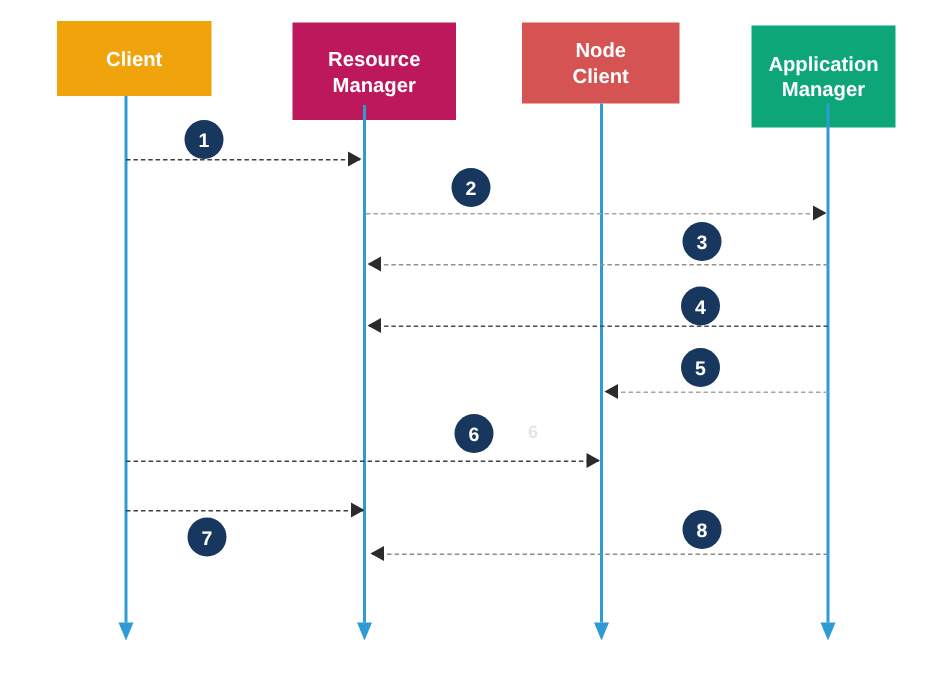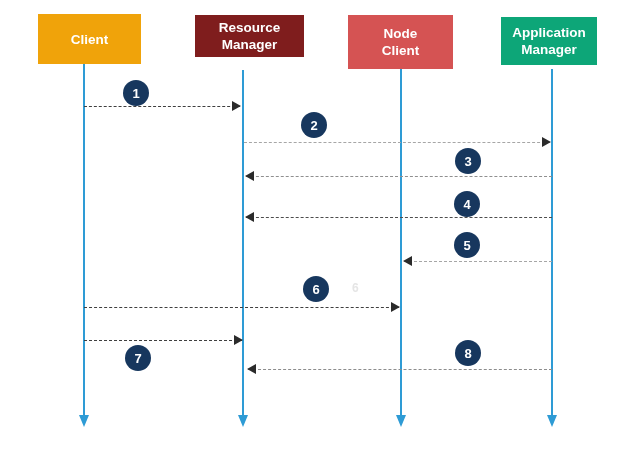--- a/index.html
+++ b/index.html
@@ -58,29 +58,29 @@
   }
 </style>
 </head>
 <body>
 
 <div class="stage">
 
   <div class="actor" style="left: 22px; top: 14px; width: 103px; height: 50px; background: rgb(240, 163, 10);">
     <span class="actor-label">Client</span>
   </div>
-  <div class="actor" style="left: 179px; top: 15px; width: 109px; height: 42px; background: #7f1d1d;">
+  <div class="actor" style="left: 179px; top: 15px; width: 109px; height: 65px; background: #be185d;">
     <span class="actor-label">Resource
 Manager</span>
   </div>
   <div class="actor" style="left: 332px; top: 15px; width: 105px; height: 54px; background: rgb(213, 83, 83);">
     <span class="actor-label">Node
 Client</span>
   </div>
-  <div class="actor" style="left: 485px; top: 17px; width: 96px; height: 48px; background: rgb(13, 166, 120);">
+  <div class="actor" style="left: 485px; top: 17px; width: 96px; height: 68px; background: rgb(13, 166, 120);">
     <span class="actor-label">Application
 Manager</span>
   </div>
 
   <div class="lifeline" style="left: 67px; top: 64px; height: 351px; background: rgb(46, 155, 213);"></div>
   <div class="lifeline-head" style="left: 63px; top: 415px; border-top-color: rgb(46, 155, 213);"></div>
 
   <div class="lifeline" style="left: 226px; top: 70px; height: 345px; background: rgb(46, 155, 213);"></div>
   <div class="lifeline-head" style="left: 222px; top: 415px; border-top-color: rgb(46, 155, 213);"></div>
 

